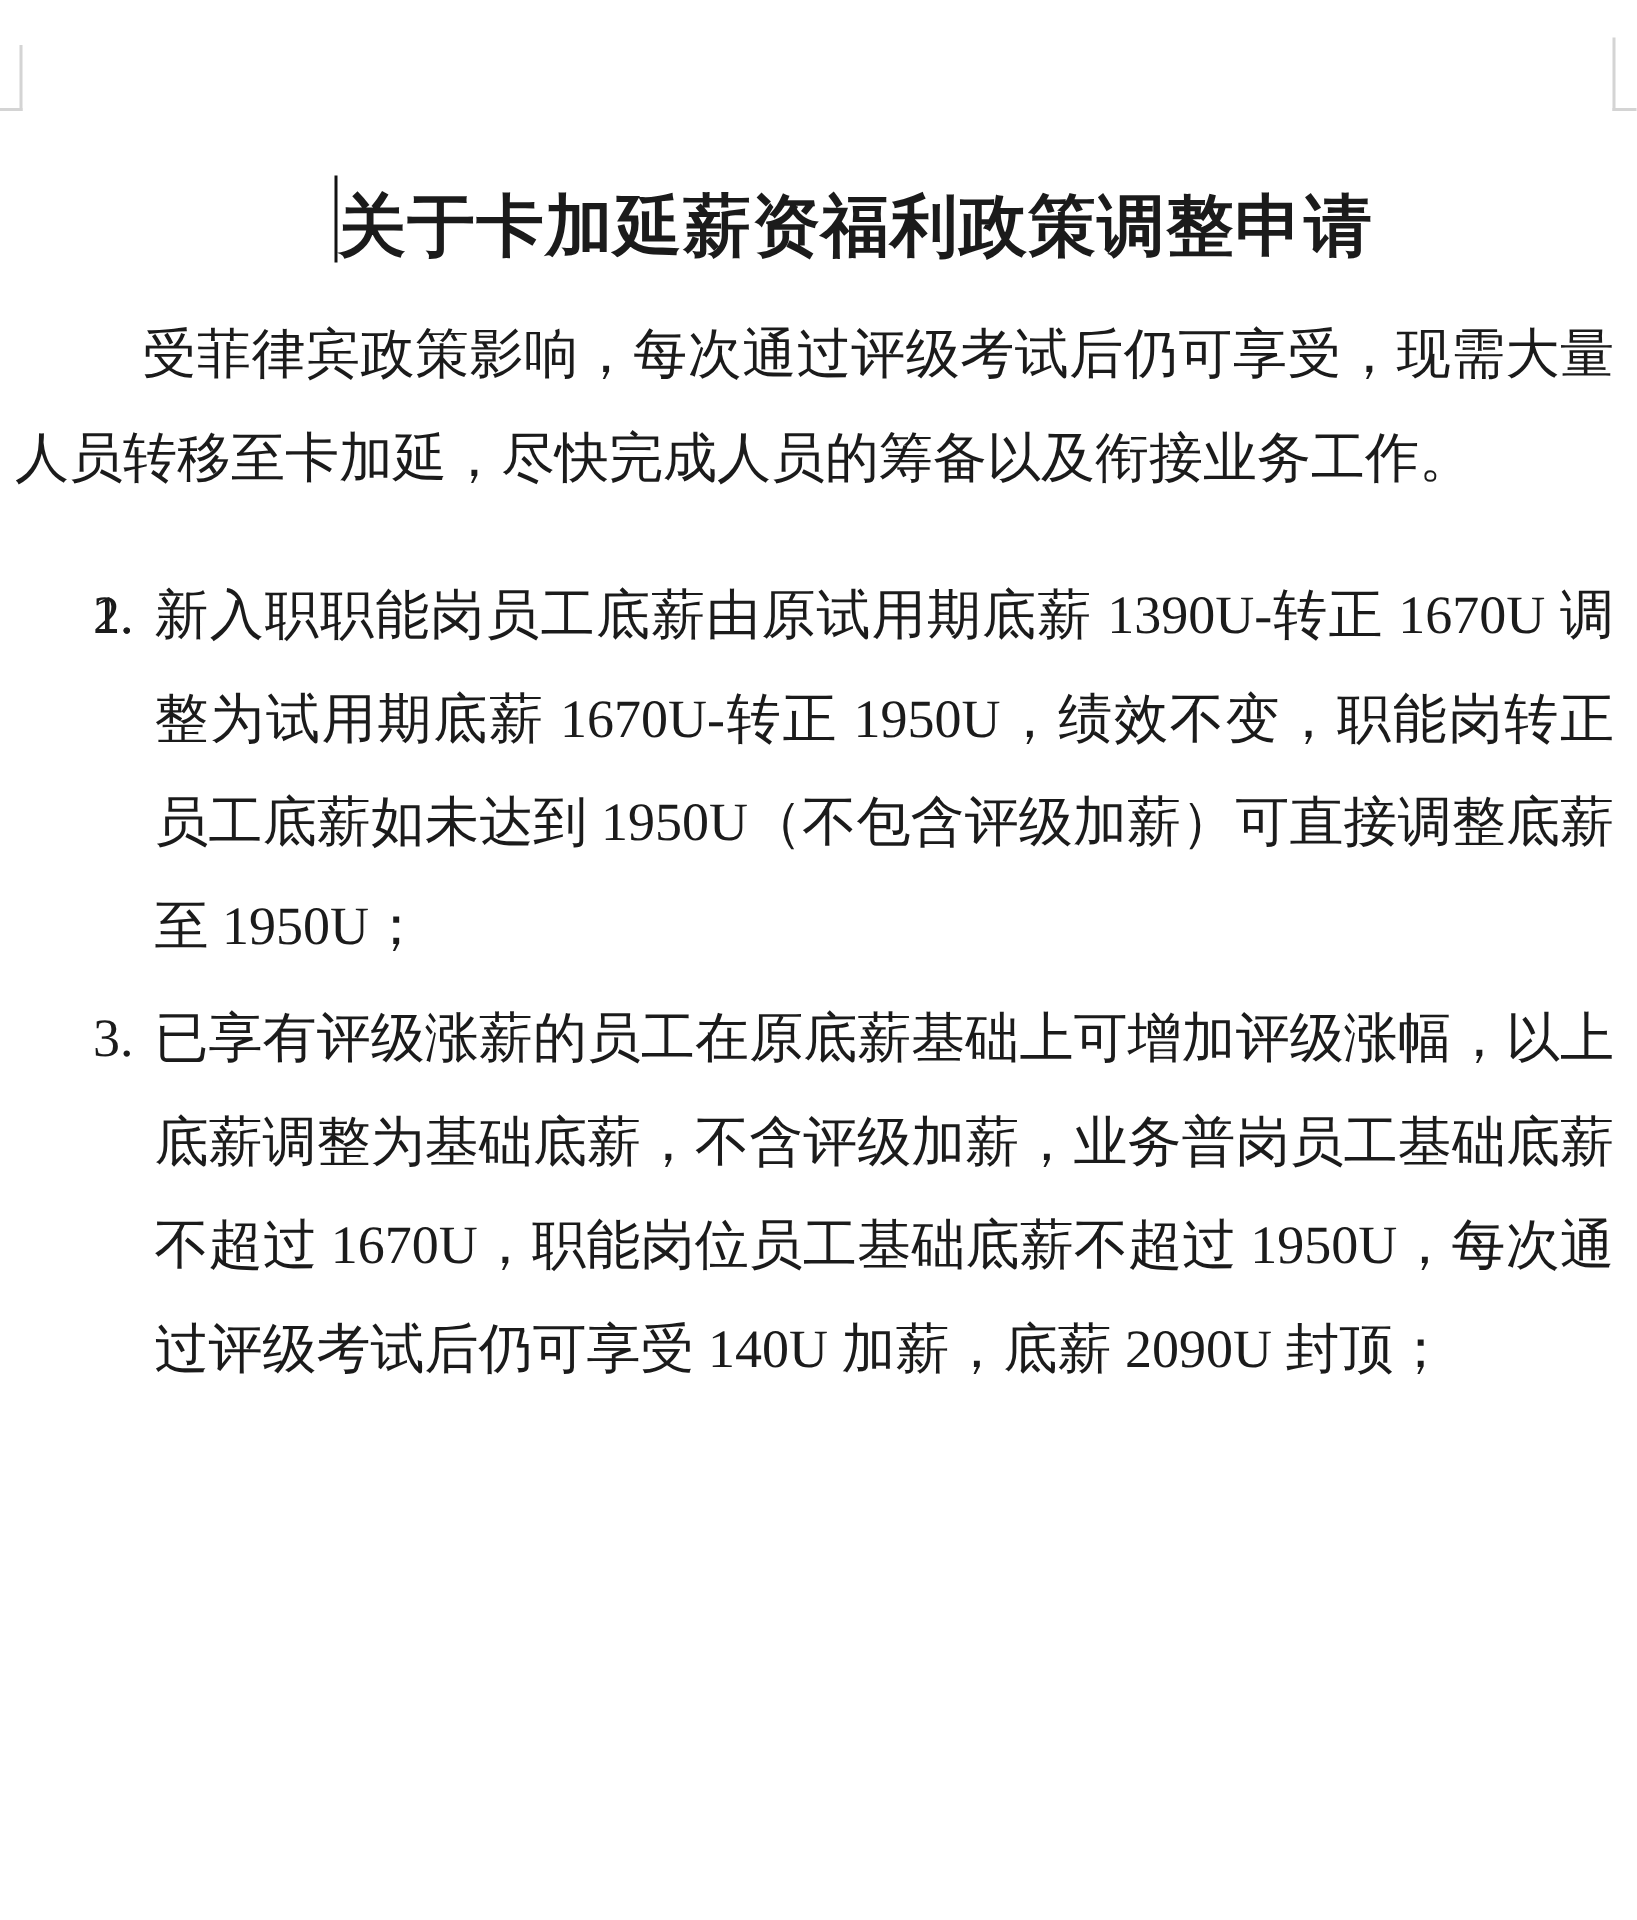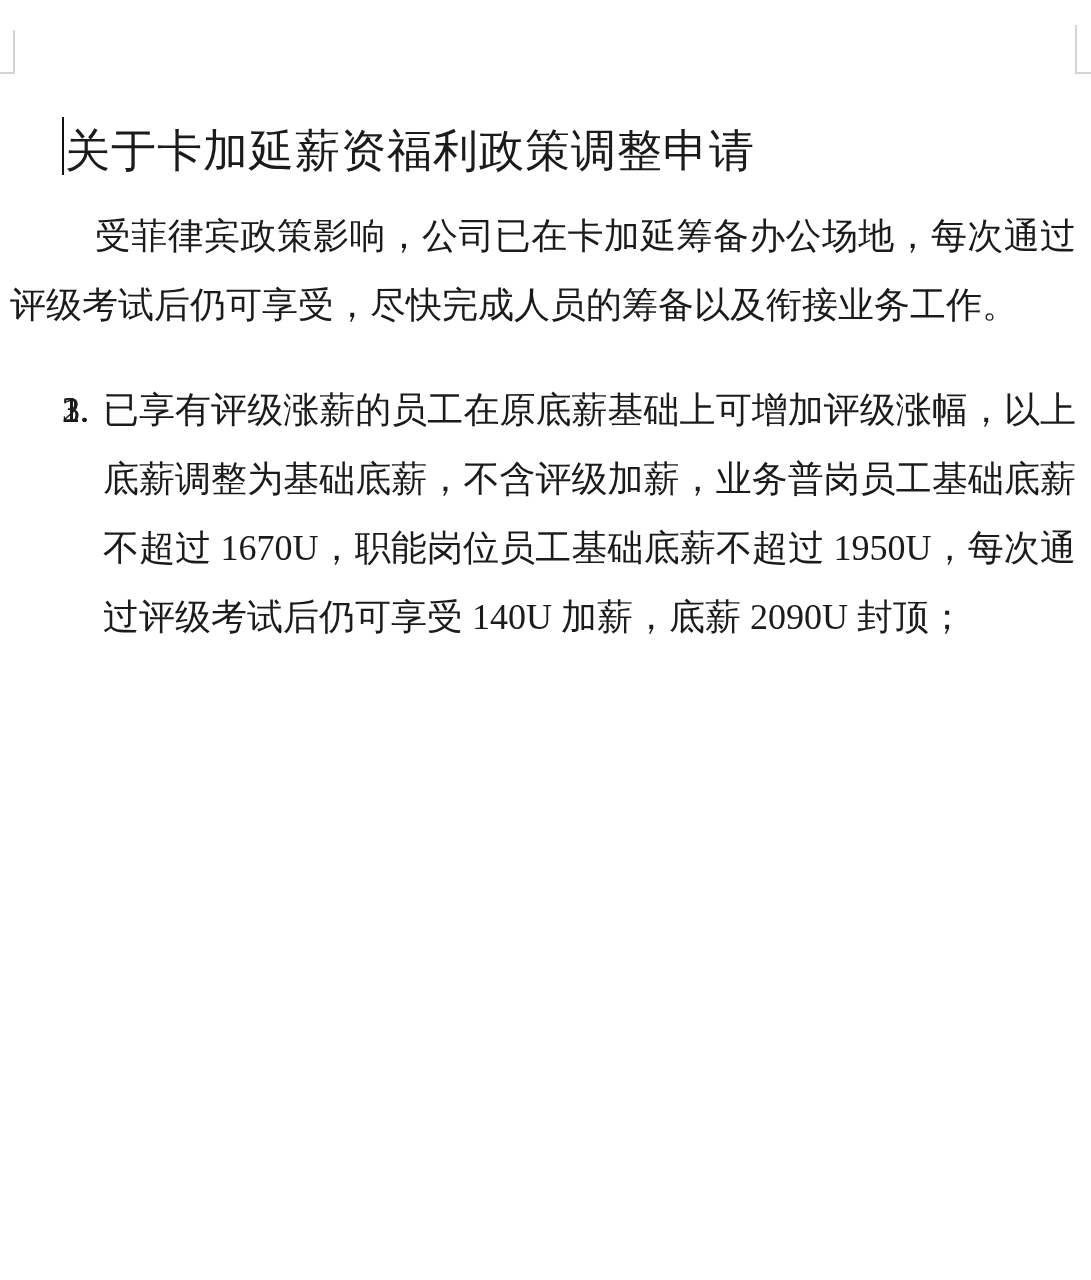--- a/index.html
+++ b/index.html
@@ -34,22 +34,23 @@
     top: 117px;
     width: 1066px;
     font-size: 36px;
     line-height: 69px;
     text-align: justify;
   }
 
   .title {
     margin: 0;
     font-size: 45px;
-    font-weight: normal;
+    font-weight: bold;
     line-height: 69px;
+    text-align: center;
     letter-spacing: 1px;
     padding-left: 52px;
     white-space: nowrap;
   }
   .caret {
     display: inline-block;
     width: 2px;
     height: 58px;
     background: #121212;
     vertical-align: -9px;
@@ -85,29 +86,30 @@
 
 <div class="corner-mark left"></div>
 <div class="corner-mark right"></div>
 
 <div class="doc">
 
   <h1 class="title">
     <span class="caret"></span><span>关于卡加延薪资福利政策调整申请</span>
   </h1>
 
-  <p class="para p1">受菲律宾政策影响，公司已在卡加延筹备办公场地，每次通过评级考试后仍可享受，尽快完成人员的筹备以及衔接业务工作。</p>
+  <p class="para p1">受菲律宾政策影响，每次通过评级考试后仍可享受，现需大量人员转移至卡加延，尽快完成人员的筹备以及衔接业务工作。</p>
 
 
   <ol class="list">
     <li class="item">
       <span class="num">1.</span>
     </li>
     <li class="item">
       <span class="num">2.</span>
+      <span>新入职职能岗员工底薪由原试用期底薪 1390U-转正 1670U 调整为试用期底薪 1670U-转正 1950U，绩效不变，职能岗转正员工底薪如未达到 1950U（不包含评级加薪）可直接调整底薪至 1950U；</span>
     </li>
     <li class="item">
       <span class="num">3.</span>
       <span>已享有评级涨薪的员工在原底薪基础上可增加评级涨幅，以上底薪调整为基础底薪，不含评级加薪，业务普岗员工基础底薪不超过 1670U，职能岗位员工基础底薪不超过 1950U，每次通过评级考试后仍可享受 140U 加薪，底薪 2090U 封顶；</span>
     </li>
   </ol>
 
 </div>
 
 </body></html>

